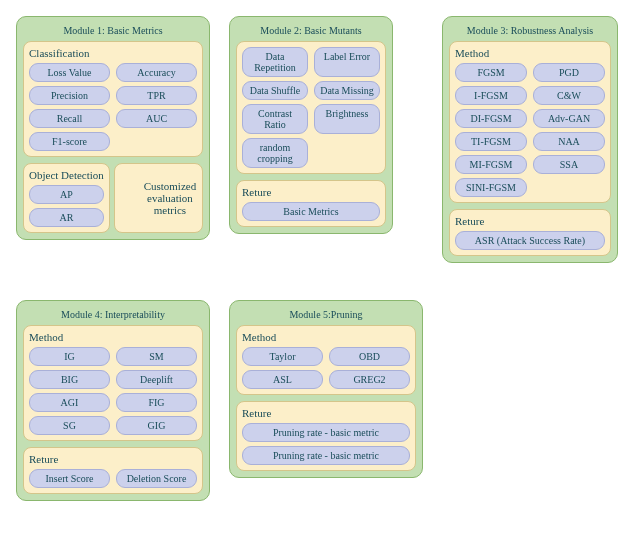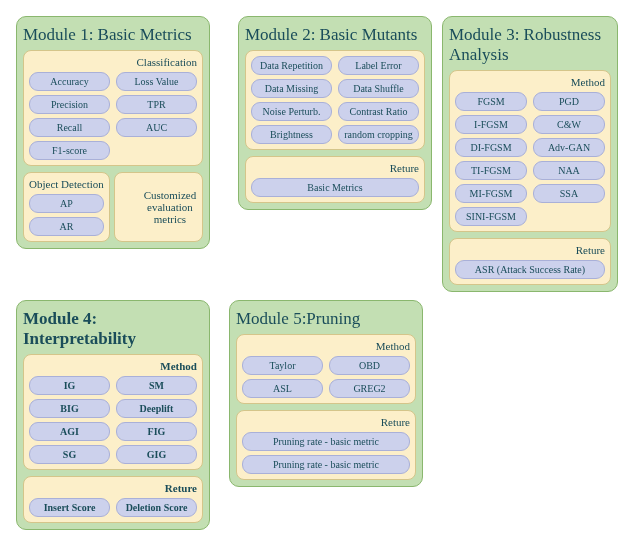--- a/index.html
+++ b/index.html
@@ -17,34 +17,34 @@
   }
   .module {
     position: absolute;
     background: #c3dfb3;
     border: 1px solid #8ab76e;
     border-radius: 10px;
     padding: 6px;
     box-sizing: border-box;
   }
   .module-title {
-    text-align: left;
+    text-align: center;
     margin: 2px 0 5px 0;
-    font-size: 17px;
+    font-size: 10px;
   }
   .sub {
     background: #fcefc9;
     border: 1px solid #d4c58a;
     border-radius: 8px;
     padding: 5px;
     margin-bottom: 6px;
     box-sizing: border-box;
   }
   .sub-title {
-    text-align: right;
+    text-align: left;
     margin: 0 0 4px 0;
     font-size: 11px;
   }
   .grid2 {
     display: grid;
     grid-template-columns: 1fr 1fr;
     gap: 4px 6px;
   }
   .grid1 {
     display: grid;
@@ -76,22 +76,22 @@
 </head>
 <body>
 
 <div class="canvas">
 
   <div class="module" style="left:6px; top:6px; width:194px;">
     <div class="module-title">Module 1: Basic Metrics</div>
     <div class="sub">
       <div class="sub-title">Classification</div>
       <div class="grid2">
+        <div class="pill">Loss Value</div>
         <div class="pill">Accuracy</div>
-        <div class="pill">Loss Value</div>
         <div class="pill">Precision</div>
         <div class="pill">TPR</div>
         <div class="pill">Recall</div>
         <div class="pill">AUC</div>
         <div class="pill">F1-score</div>
       </div>
     </div>
     <div class="row">
       <div class="sub flex1" style="margin-bottom:0;">
         <div class="sub-title" style="white-space:nowrap;">Object Detection</div>
@@ -99,29 +99,28 @@
           <div class="pill">AP</div>
           <div class="pill">AR</div>
         </div>
       </div>
       <div class="sub flex1 customized" style="margin-bottom:0;">
         <div>Customized evaluation metrics</div>
       </div>
     </div>
   </div>
 
-  <div class="module" style="left:219px; top:6px; width:194px;margin-left:9px;">
+  <div class="module" style="left:219px; top:6px; width:164px;">
     <div class="module-title">Module 2: Basic Mutants</div>
     <div class="sub">
       <div class="grid2">
         <div class="pill">Data Repetition</div>
         <div class="pill">Label Error</div>
+        <div class="pill">Data Shuffle</div>
         <div class="pill">Data Missing</div>
-        <div class="pill">Data Shuffle</div>
-        <div class="pill">Noise Perturb.</div>
         <div class="pill">Contrast Ratio</div>
         <div class="pill">Brightness</div>
         <div class="pill">random cropping</div>
       </div>
     </div>
     <div class="sub" style="margin-bottom:0;">
       <div class="sub-title">Reture</div>
       <div class="grid1">
         <div class="pill">Basic Metrics</div>
       </div>
@@ -147,21 +146,21 @@
       </div>
     </div>
     <div class="sub" style="margin-bottom:0;">
       <div class="sub-title">Reture</div>
       <div class="grid1">
         <div class="pill">ASR (Attack Success Rate)</div>
       </div>
     </div>
   </div>
 
-  <div class="module" style="left:6px; top:290px; width:194px;font-weight:bold;">
+  <div class="module" style="left:6px; top:290px; width:194px;">
     <div class="module-title">Module 4: Interpretability</div>
     <div class="sub">
       <div class="sub-title">Method</div>
       <div class="grid2">
         <div class="pill">IG</div>
         <div class="pill">SM</div>
         <div class="pill">BIG</div>
         <div class="pill">Deeplift</div>
         <div class="pill">AGI</div>
         <div class="pill">FIG</div>

